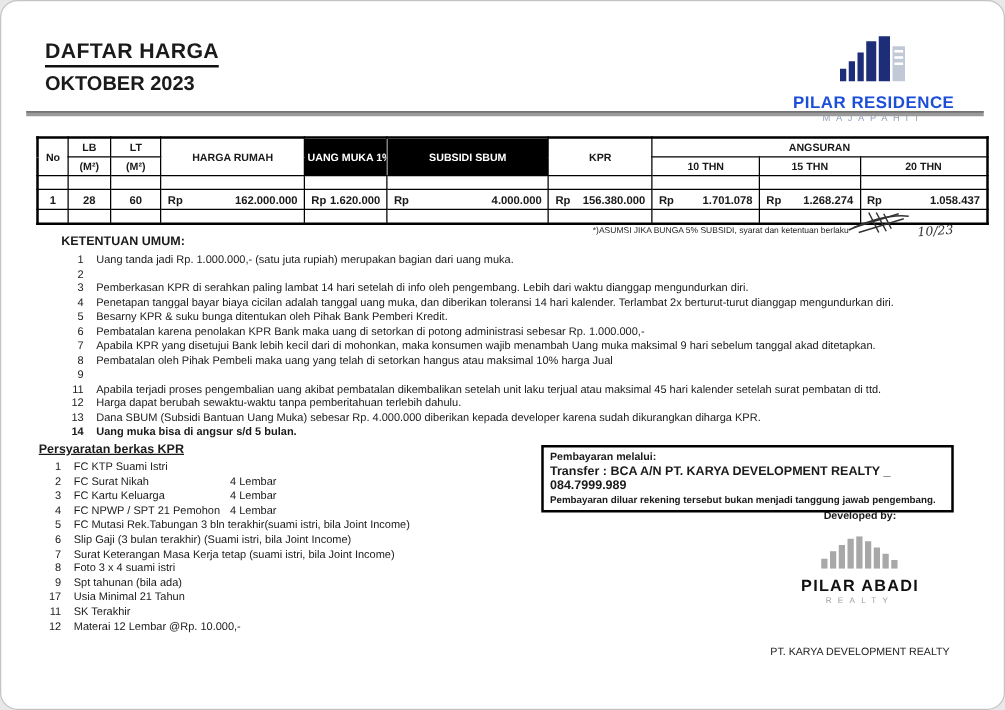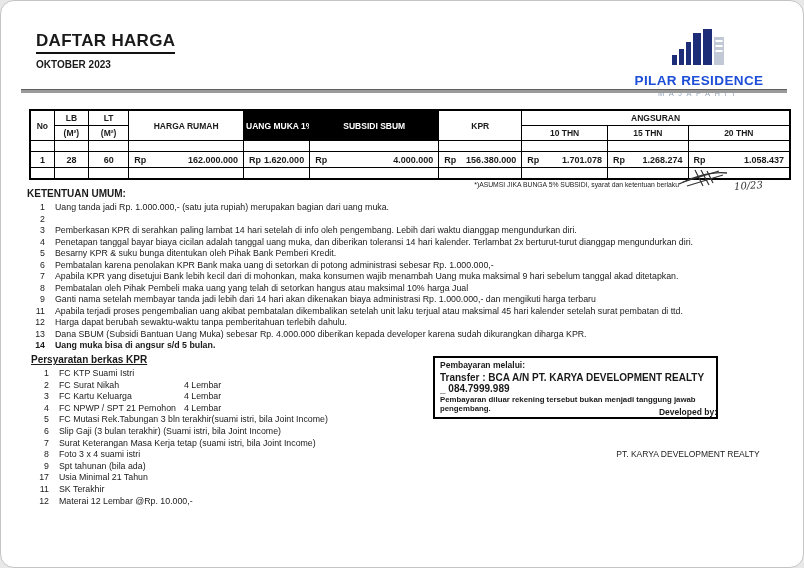--- a/index.html
+++ b/index.html
@@ -6,21 +6,21 @@
   .page {
     position:relative; width:804px; height:568px; margin:0 auto;
     background:#fff; border:1px solid #c4c4c4; border-radius:14px;
     font-family:"Liberation Sans", sans-serif; color:#1a1a1a; overflow:hidden;
     box-sizing:border-box;
   }
   
   .title-block { position:absolute; left:35px; top:30px; }
   .doc-title { font-size:17px; font-weight:bold; letter-spacing:0.3px;
     display:inline-block; border-bottom:2px solid #111; padding-bottom:1px; }
-  .doc-subtitle { font-size:10px; font-weight:bold; margin-top:5px; }
+  .doc-subtitle { font-size:16px; font-weight:bold; margin-top:5px; }
   .brand { position:absolute; right:24px; top:26px; width:160px; text-align:center; }
   .brand-name { font-size:13.5px; font-weight:bold; color:#1d4ed8; letter-spacing:0.4px; margin-top:2px; }
   .brand-sub { font-size:7.5px; color:#95a3bd; letter-spacing:4.5px; margin-top:1px; }
   .rule { position:absolute; top:88px; left:20px; right:16px; height:3px;
     background:#9a9a9a; border-top:1px solid #5f5f5f; }
   
   table.price { position:absolute; left:28px; top:108px; width:762px;
     border-collapse:collapse; table-layout:fixed; }
   table.price th, table.price td { border:1px solid #000; padding:0 2px;
     font-size:8.5px; text-align:center; overflow:hidden; white-space:nowrap; }
@@ -30,33 +30,33 @@
   tr.spacer td { height:10px; }
   tr.data td { height:15px; font-size:9px; font-weight:bold; }
   .money { display:flex; justify-content:space-between; padding:0 3px; }
   
   .footnote-row { position:absolute; top:177px; left:400px; right:16px; height:20px; }
   .footnote { position:absolute; right:108px; top:3px; font-size:6.8px; color:#222; }
   .scribble { position:absolute; right:58px; top:-10px; }
   .hand-note { position:absolute; right:24px; top:2px; font-size:10px; color:#333;
     font-family:"DejaVu Serif", serif; font-style:italic; transform:rotate(-4deg); }
   
-  .ketentuan { position:absolute; left:26px; top:187px; width:748px; }
+  .ketentuan { position:absolute; left:48px; top:187px; width:748px; }
   .sec-title { font-size:10px; font-weight:bold; }
   .sec-title.u { text-decoration:underline; }
   .nlist { margin-top:3px; }
   .nitem { display:flex; line-height:11.5px; font-size:8.8px; position:relative; }
   .nitem .num { width:18px; text-align:right; margin-right:10px; flex:none; }
   .nitem.bold { font-weight:bold; }
   
   .persyaratan { position:absolute; left:30px; top:353px; width:400px; }
   .persyaratan .nitem { line-height:11.6px; }
   .qty { position:absolute; left:153px; top:0; }
   
-  .paybox { position:absolute; left:432px; top:355px; width:285px;
+  .paybox { position:absolute; left:432px; top:355px; width:330px;
     border:2px solid #000; padding:2px 5px 4px 5px; box-sizing:border-box; }
   .pay1 { font-size:8.5px; font-weight:bold; }
   .pay2 { font-size:10px; font-weight:bold; margin-top:2px; }
   .pay3 { font-size:7.8px; font-weight:bold; margin-top:1px; }
   
   .devblock { position:absolute; right:10px; top:406px; width:210px; text-align:center; }
   .devlabel { font-size:8.5px; font-weight:bold; }
   .abadi-logo { margin-top:12px; }
   .abadi-name { font-size:13px; font-weight:bold; color:#111; letter-spacing:1px; margin-top:1px; }
   .abadi-sub { font-size:6.5px; color:#a0a0a0; letter-spacing:5px; margin-top:1px; }
@@ -248,21 +248,20 @@
           <span class="txt">Apabila KPR yang disetujui Bank lebih kecil dari di mohonkan, maka konsumen wajib menambah Uang muka maksimal 9 hari sebelum tanggal akad ditetapkan.</span>
         </div>
 
         <div class="nitem">
           <span class="num">8</span>
           <span class="txt">Pembatalan oleh Pihak Pembeli maka uang yang telah di setorkan hangus atau maksimal 10% harga Jual</span>
         </div>
 
         <div class="nitem">
           <span class="num">9</span>
-          <span class="txt">Ganti nama setelah membayar tanda jadi lebih dari 14 hari akan dikenakan biaya administrasi Rp. 1.000.000,- dan mengikuti harga terbaru</span>
         </div>
 
         <div class="nitem">
           <span class="num">11</span>
           <span class="txt">Apabila terjadi proses pengembalian uang akibat pembatalan dikembalikan setelah unit laku terjual atau maksimal 45 hari kalender setelah surat pembatan di ttd.</span>
         </div>
 
         <div class="nitem">
           <span class="num">12</span>
           <span class="txt">Harga dapat berubah sewaktu-waktu tanpa pemberitahuan terlebih dahulu.</span>
@@ -359,16 +358,33 @@
   </div>
 
   <div class="paybox">
     <div class="pay1">Pembayaran melalui:</div>
     <div class="pay2">Transfer :  BCA  A/N PT. KARYA DEVELOPMENT REALTY _ 084.7999.989</div>
     <div class="pay3">Pembayaran diluar rekening tersebut bukan menjadi tanggung jawab pengembang.</div>
   </div>
 
   <div class="devblock">
     <div class="devlabel">Developed by:</div>
+    <div class="abadi-logo">
+      <span>
+        <svg width="74" height="26" viewBox="0 0 74 26">
+          <rect x="6" y="18" width="5" height="8" fill="#a8a8a8"></rect>
+          <rect x="13" y="12" width="5" height="14" fill="#a8a8a8"></rect>
+          <rect x="20" y="7" width="5" height="19" fill="#a8a8a8"></rect>
+          <rect x="27" y="2" width="5" height="24" fill="#a8a8a8"></rect>
+          <rect x="34" y="0" width="5" height="26" fill="#a8a8a8"></rect>
+          <rect x="41" y="4" width="5" height="22" fill="#a8a8a8"></rect>
+          <rect x="48" y="9" width="5" height="17" fill="#a8a8a8"></rect>
+          <rect x="55" y="14" width="5" height="12" fill="#a8a8a8"></rect>
+          <rect x="62" y="19" width="5" height="7" fill="#a8a8a8"></rect>
+        </svg>
+      </span>
+      <div class="abadi-name">PILAR ABADI</div>
+      <div class="abadi-sub">REALTY</div>
+    </div>
     <div class="dev-company">PT. KARYA DEVELOPMENT REALTY</div>
   </div>
 
 </div>
 
 </body></html>

